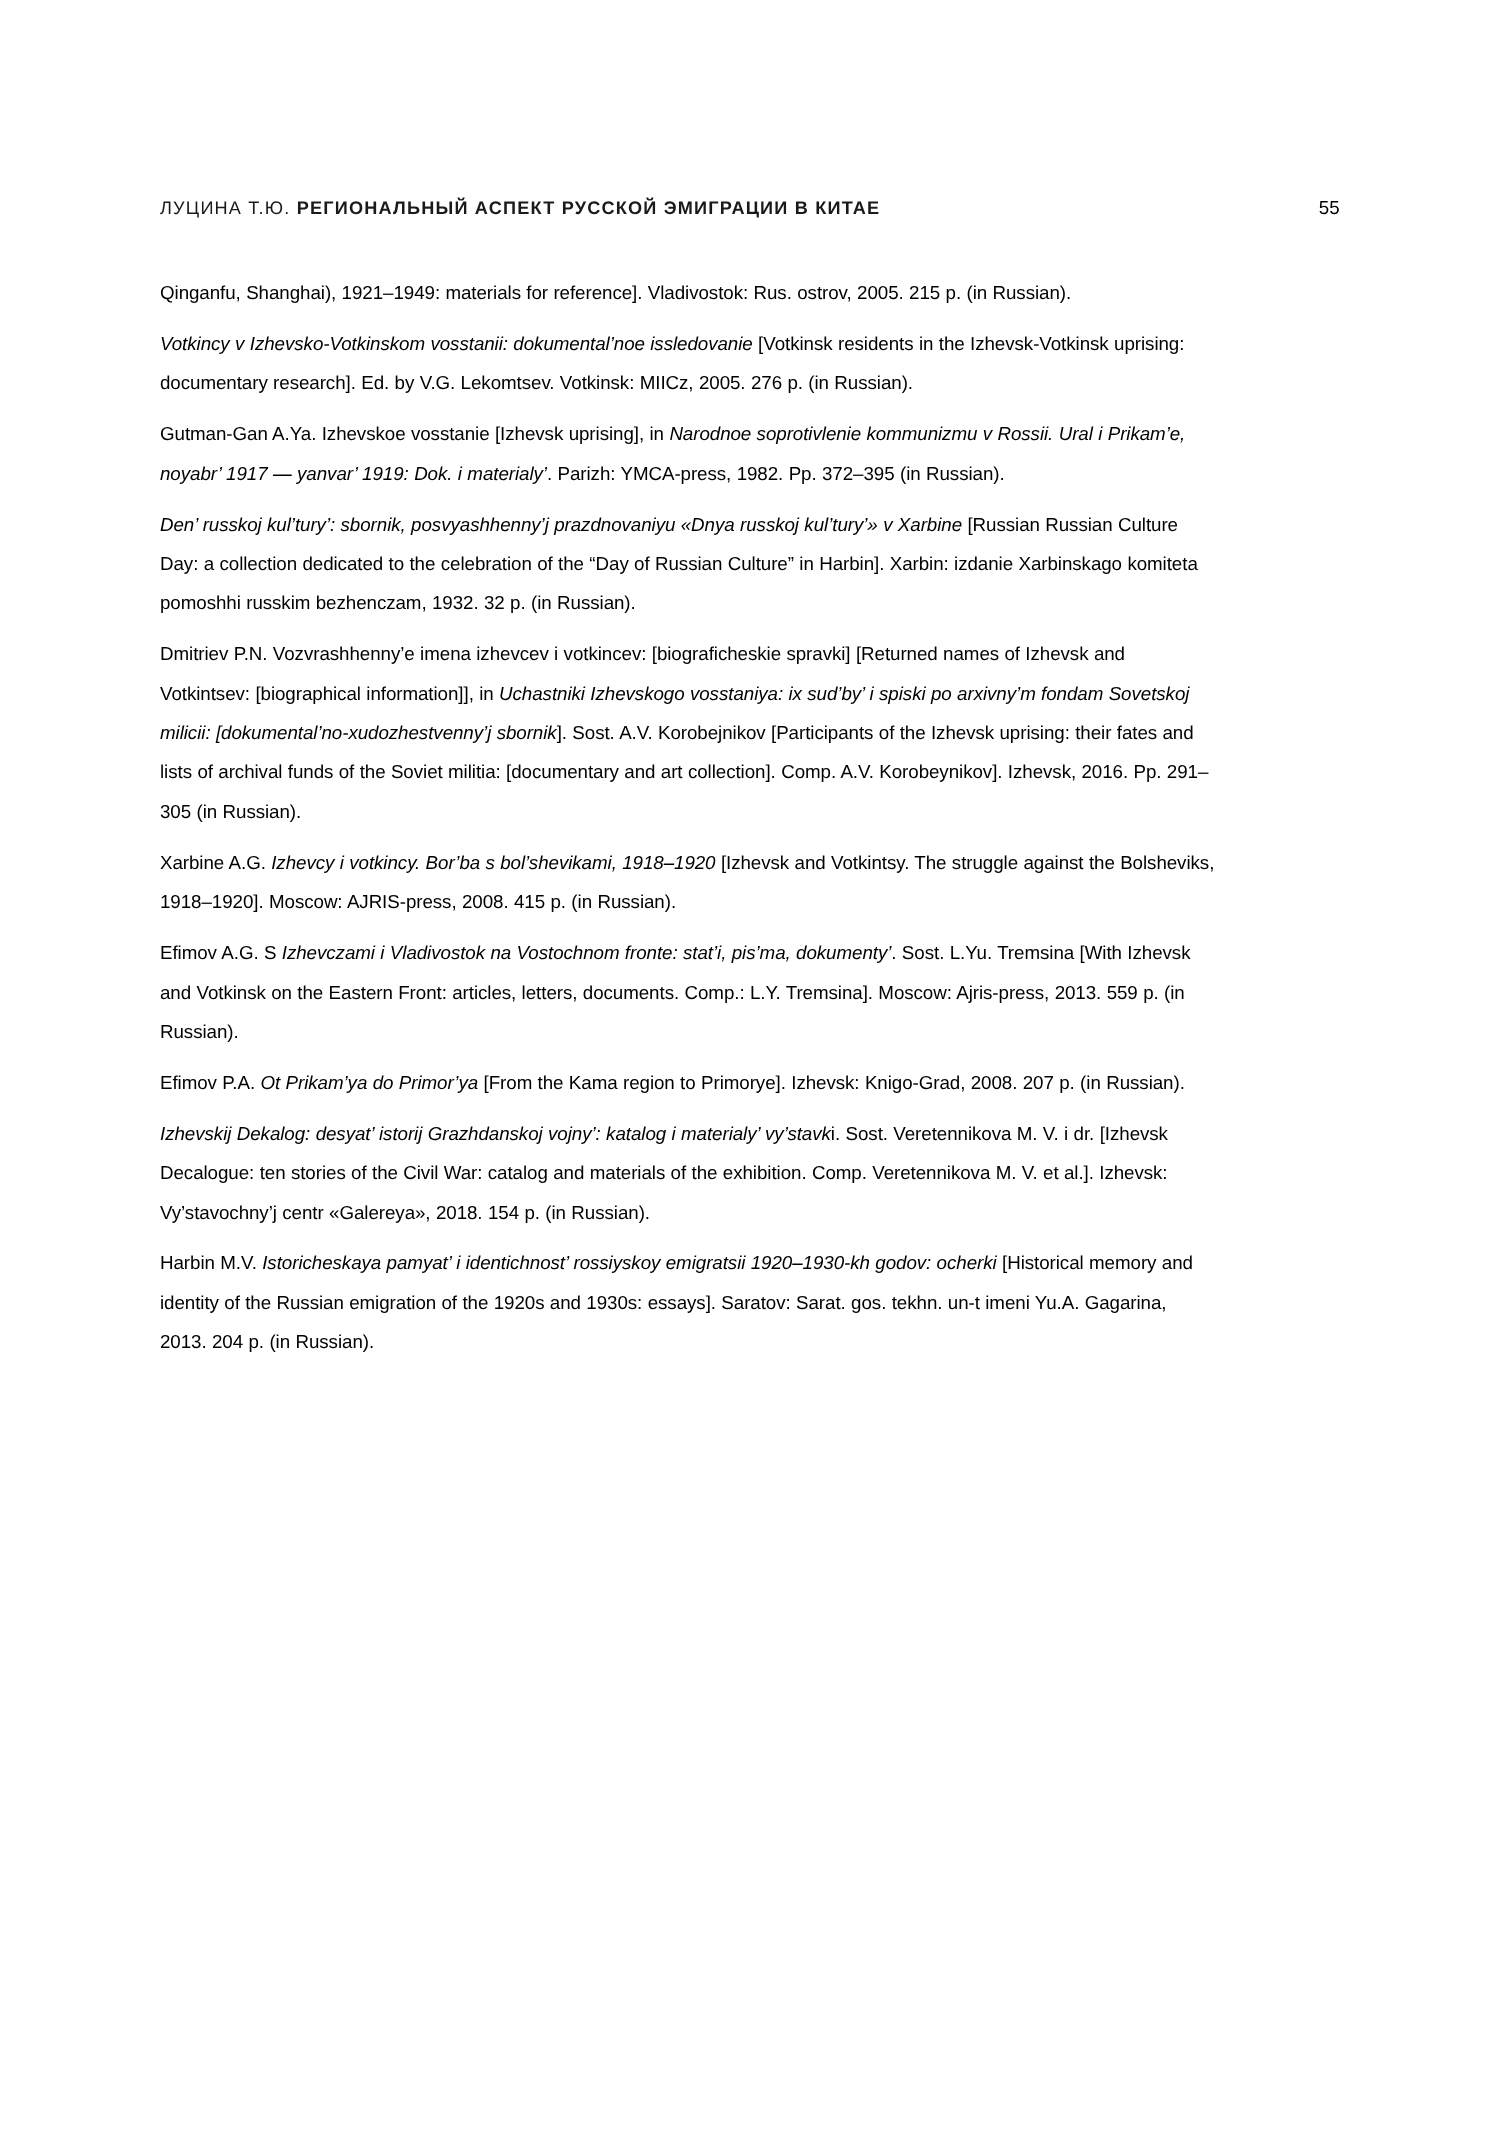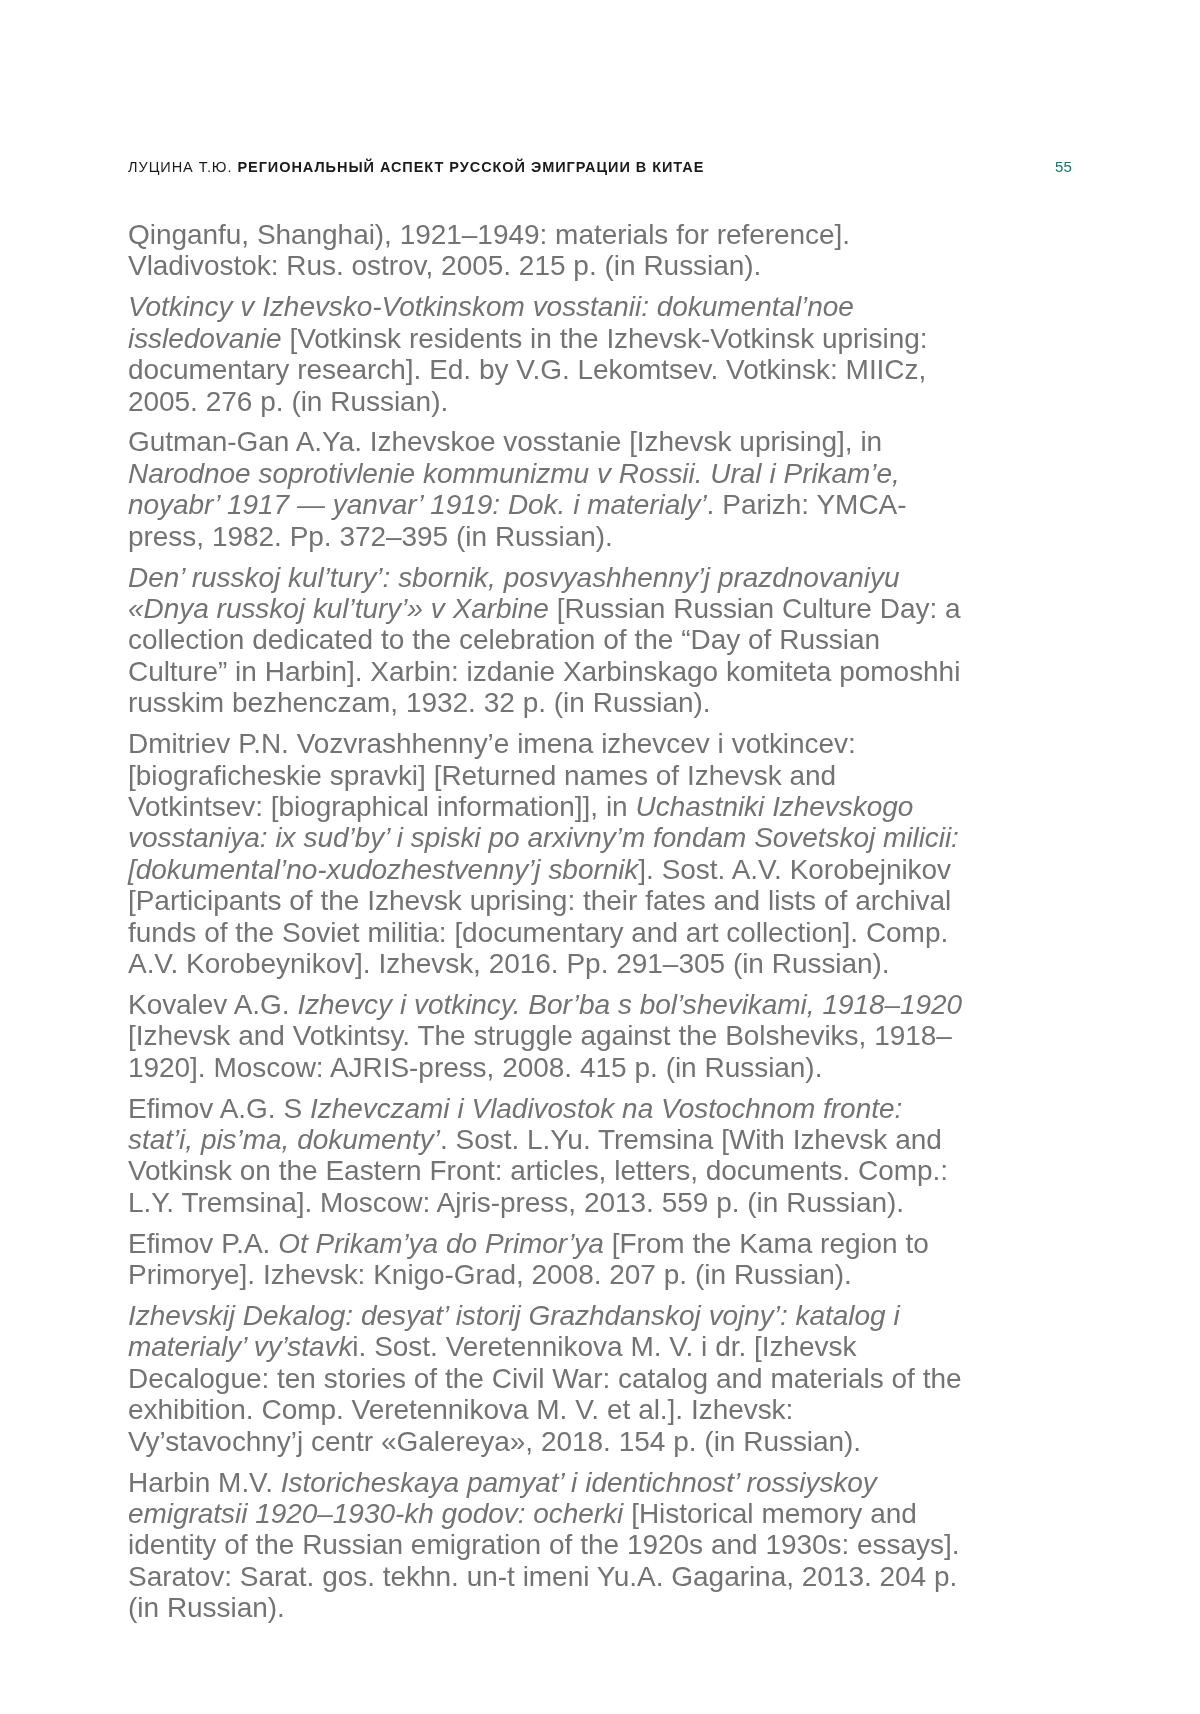--- a/index.html
+++ b/index.html
@@ -37,35 +37,35 @@
     white-space: nowrap;
   }
   .rh-author {
     font-weight: 400;
   }
   .rh-title {
     font-weight: 700;
   }
   .rh-page {
     font-size: 15px;
-    color: #0f766e;
+    color: #000000;
     letter-spacing: 0.2px;
   }
   .body-col {
     position: absolute;
     top: 219px;
     left: 128px;
     width: 845px;
   }
   .ref {
-    font-size: 28px;
+    font-size: 15px;
     line-height: 31.4px;
     text-align: left;
     margin: 0 0 9.5px 0;
-    color: #737373;
+    color: #000000;
     letter-spacing: -0.05px;
     word-spacing: 0.2px;
   }
   .ref i {
   }
 </style>
 </head>
 <body>
 
 <div class="page">
@@ -77,20 +77,20 @@
     </div>
     <div class="rh-page">55</div>
   </div>
 
   <div class="body-col">
       <p class="ref" id="ref-qinganfu"><span>Qinganfu, Shanghai), 1921–1949: materials for reference]. Vladivostok: Rus. ostrov, 2005. 215 p. (in Russian).</span></p>
       <p class="ref" id="ref-votkincy"><i>Votkincy v Izhevsko-Votkinskom vosstanii: dokumental’noe issledovanie</i><span> [Votkinsk residents in the Izhevsk-Votkinsk uprising: documentary research]. Ed. by V.G. Lekomtsev. Votkinsk: MIICz, 2005. 276 p. (in Russian).</span></p>
       <p class="ref" id="ref-gutman-gan"><span>Gutman-Gan A.Ya. Izhevskoe vosstanie [Izhevsk uprising], in </span><i>Narodnoe soprotivlenie kommunizmu v Rossii. Ural i Prikam’e, noyabr’ 1917 — yanvar’ 1919: Dok. i materialy’</i><span>. Parizh: YMCA-press, 1982. Pp. 372–395 (in Russian).</span></p>
       <p class="ref" id="ref-den-russkoj"><i>Den’ russkoj kul’tury’: sbornik, posvyashhenny’j prazdnovaniyu «Dnya russkoj kul’tury’» v Xarbine</i><span> [Russian Russian Culture Day: a collection dedicated to the celebration of the “Day of Russian Culture” in Harbin]. Xarbin: izdanie Xarbinskago komiteta pomoshhi russkim bezhenczam, 1932. 32 p. (in Russian).</span></p>
       <p class="ref" id="ref-dmitriev"><span>Dmitriev P.N. Vozvrashhenny’e imena izhevcev i votkincev: [biograficheskie spravki] [Returned names of Izhevsk and Votkintsev: [biographical information]], in </span><i>Uchastniki Izhevskogo vosstaniya: ix sud’by’ i spiski po arxivny’m fondam Sovetskoj milicii: [dokumental’no-xudozhestvenny’j sbornik</i><span>]. Sost. A.V. Korobejnikov [Participants of the Izhevsk uprising: their fates and lists of archival funds of the Soviet militia: [documentary and art collection]. Comp. A.V. Korobeynikov]. Izhevsk, 2016. Pp. 291–305 (in Russian).</span></p>
-      <p class="ref" id="ref-efimov-1"><span>Kovalev A.G. </span><i>Izhevcy i votkincy. Bor’ba s bol’shevikami, 1918–1920</i><span> [Izhevsk and Votkintsy. The struggle against the Bolsheviks, 1918–1920]. Moscow: AJRIS-press, 2008. 415 p. (in Russian).</span></p>
+      <p class="ref" id="ref-efimov-1"><span>Xarbine A.G. </span><i>Izhevcy i votkincy. Bor’ba s bol’shevikami, 1918–1920</i><span> [Izhevsk and Votkintsy. The struggle against the Bolsheviks, 1918–1920]. Moscow: AJRIS-press, 2008. 415 p. (in Russian).</span></p>
       <p class="ref" id="ref-efimov-2"><span>Efimov A.G. S </span><i>Izhevczami i Vladivostok na Vostochnom fronte: stat’i, pis’ma, dokumenty’</i><span>. Sost. L.Yu. Tremsina [With Izhevsk and Votkinsk on the Eastern Front: articles, letters, documents. Comp.: L.Y. Tremsina]. Moscow: Ajris-press, 2013. 559 p. (in Russian).</span></p>
       <p class="ref" id="ref-zhilin"><span>Efimov P.A. </span><i>Ot Prikam’ya do Primor’ya</i><span> [From the Kama region to Primorye]. Izhevsk: Knigo-Grad, 2008. 207 p. (in Russian).</span></p>
       <p class="ref" id="ref-izhevskij-dekalog"><i>Izhevskij Dekalog: desyat’ istorij Grazhdanskoj vojny’: katalog i materialy’ vy’stavk</i><span>i. Sost. Veretennikova M. V. i dr. [Izhevsk Decalogue: ten stories of the Civil War: catalog and materials of the exhibition. Comp. Veretennikova M. V. et al.]. Izhevsk: Vy’stavochny’j centr «Galereya», 2018. 154 p. (in Russian).</span></p>
       <p class="ref" id="ref-kovalev"><span>Harbin M.V. </span><i>Istoricheskaya pamyat’ i identichnost’ rossiyskoy emigratsii 1920–1930-kh godov: ocherki</i><span> [Historical memory and identity of the Russian emigration of the 1920s and 1930s: essays]. Saratov: Sarat. gos. tekhn. un-t imeni Yu.A. Gagarina, 2013. 204 p. (in Russian).</span></p>
     </div>
 
 </div>
 
 </body></html>

